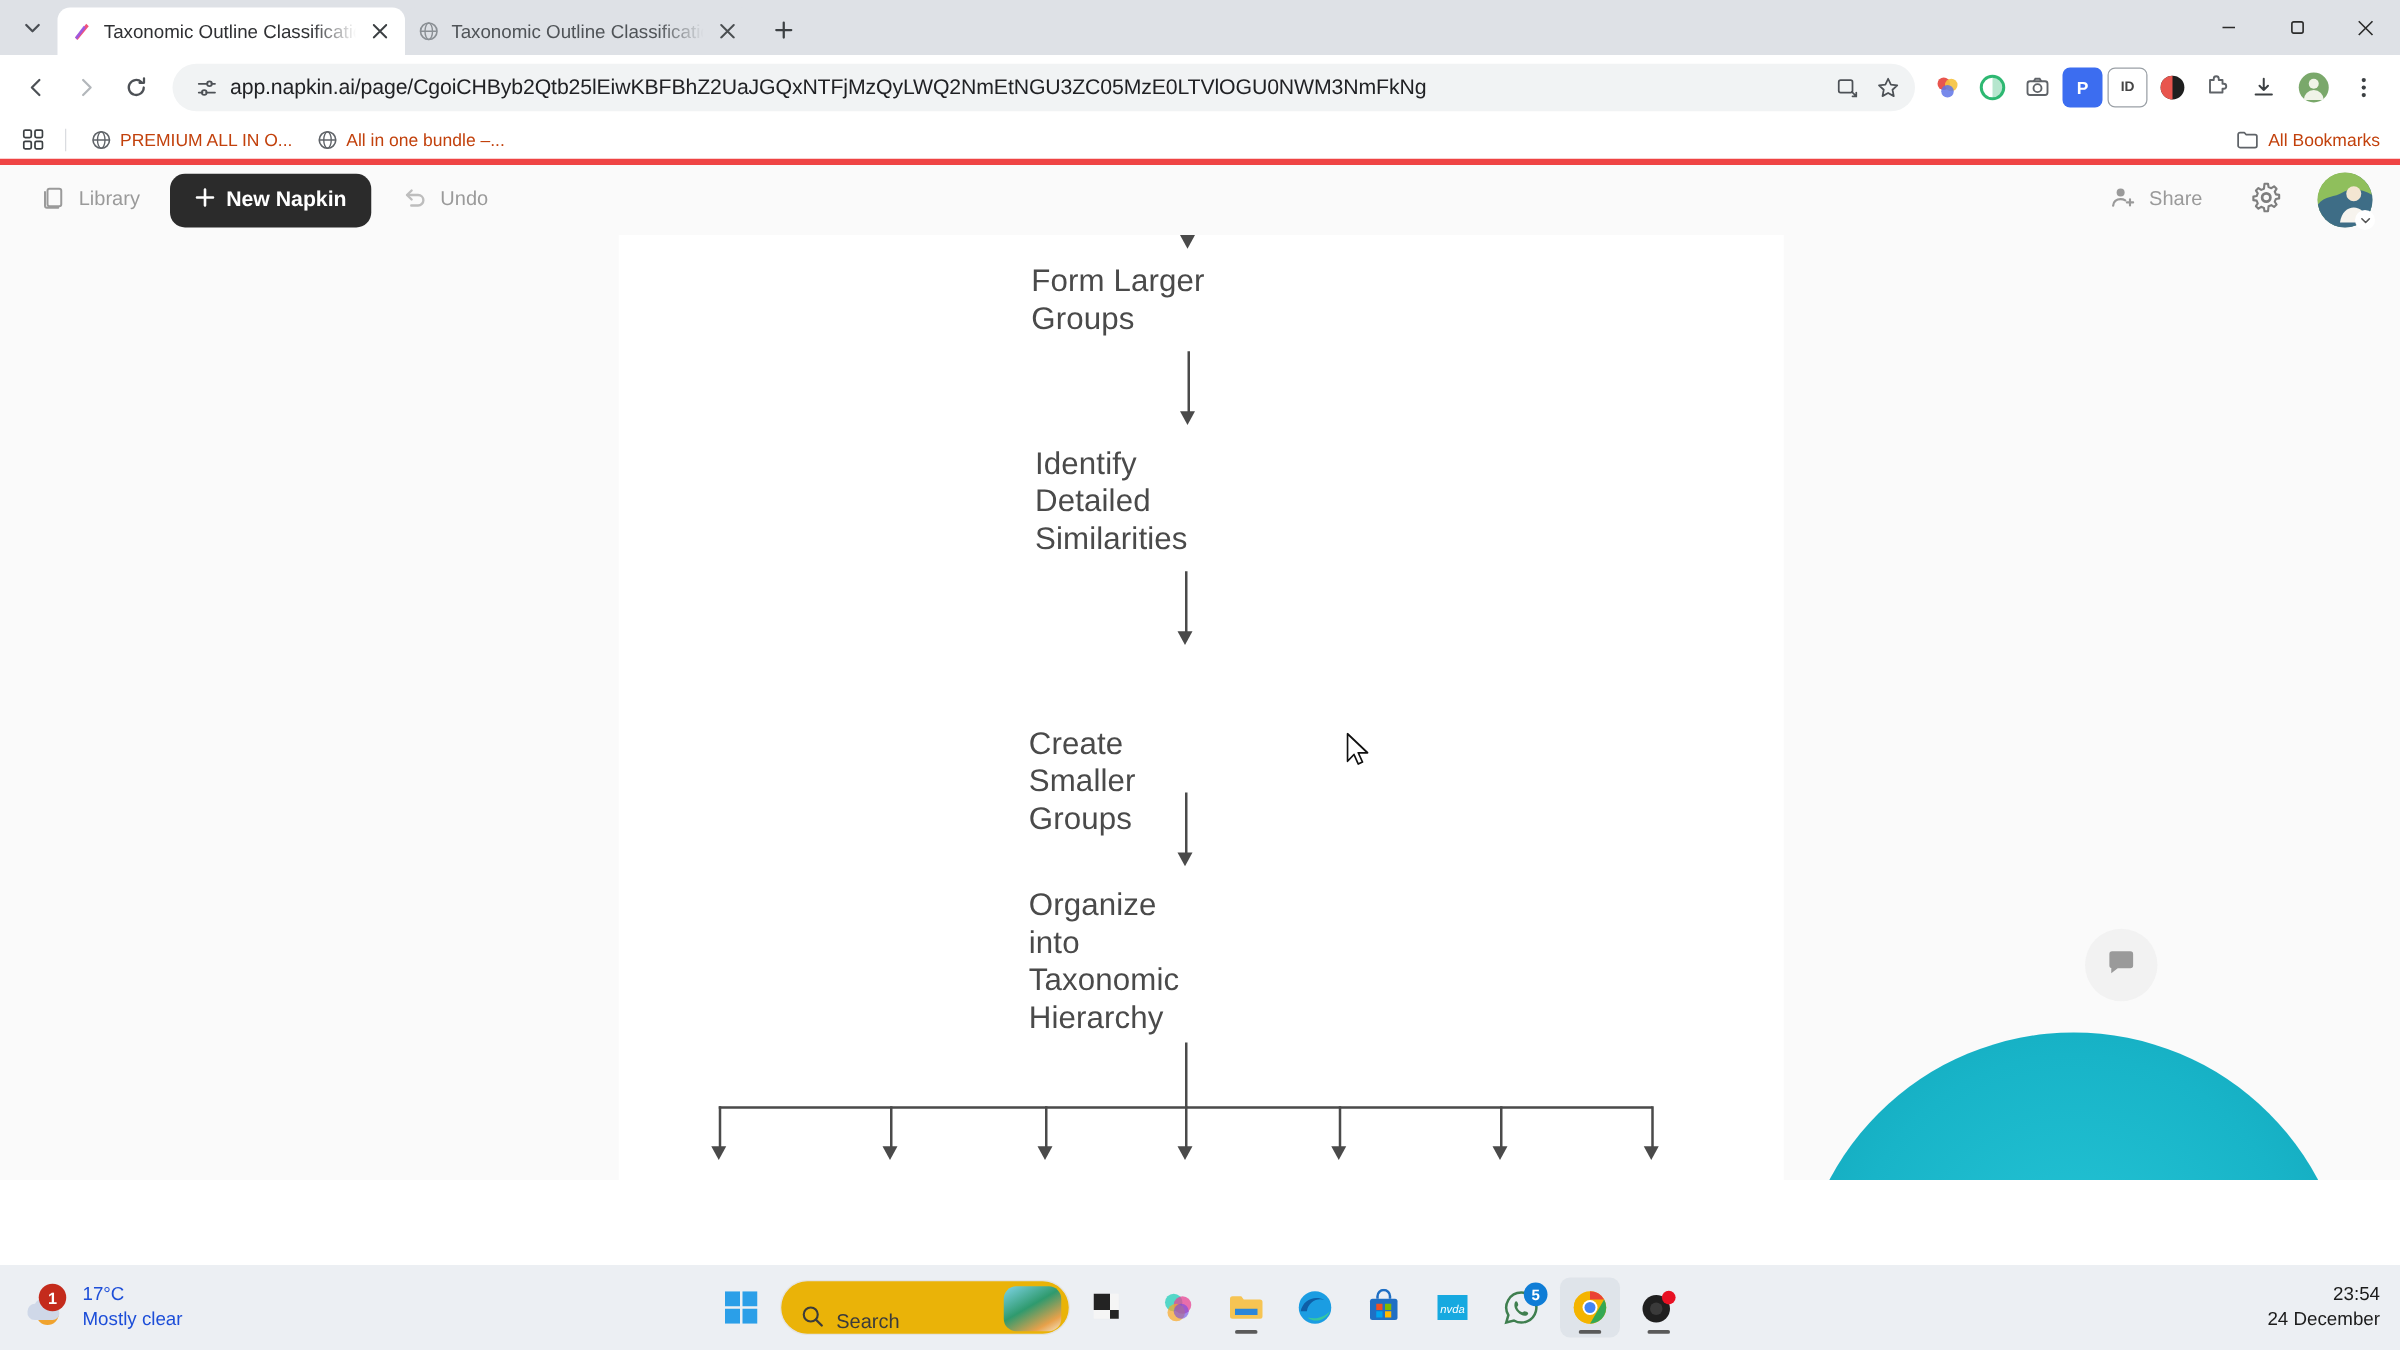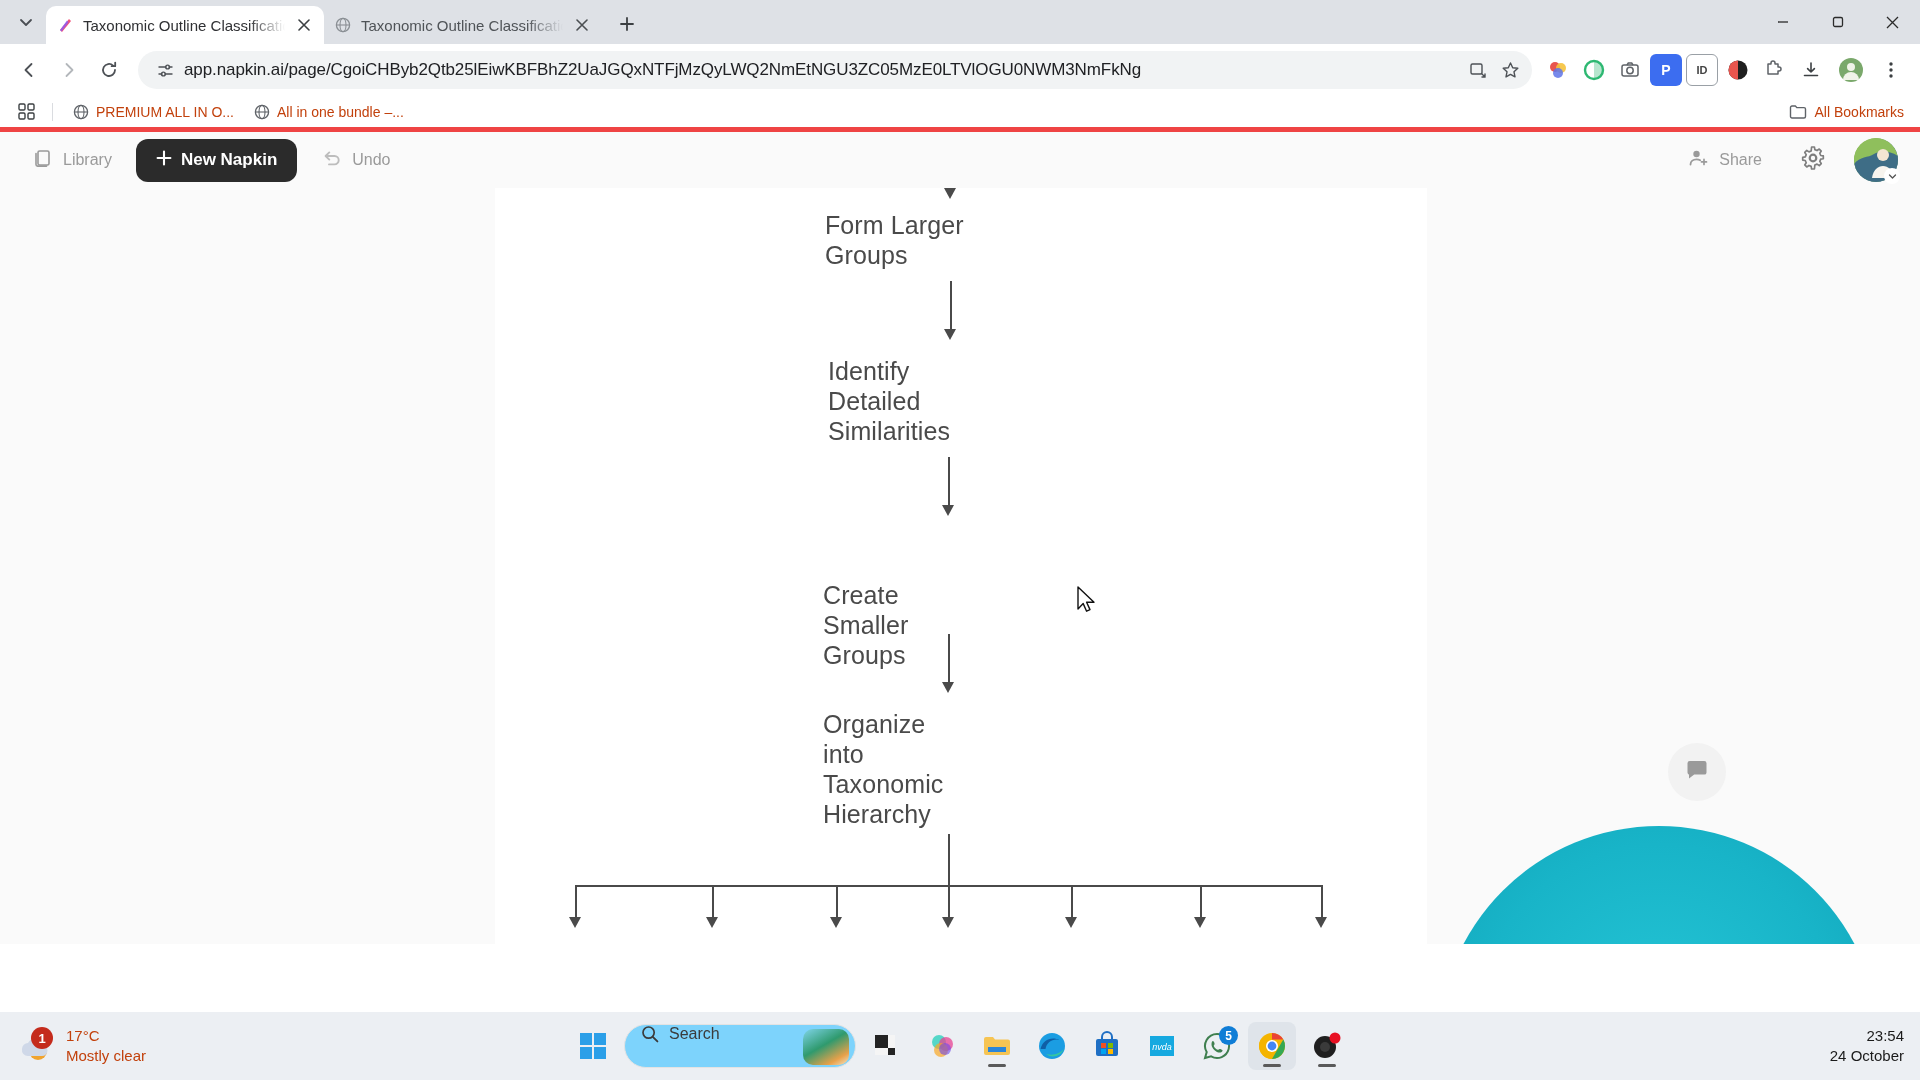--- a/index.html
+++ b/index.html
@@ -152,26 +152,26 @@
   }
   .weather {
     display:flex; align-items:center; gap:10px; padding-left: 18px; width: 300px;
   }
   .weather-icon { position:relative; width:38px; height:34px; }
   .weather-badge {
     position:absolute; left: 13px; top: -2px; width:22px; height:22px; border-radius:50%;
     background:#c42b1c; color:#fff; font-size:13px; font-weight:700;
     display:flex; align-items:center; justify-content:center;
   }
-  .weather-text { font-size:15px; color:#c2410c; line-height:20px; }
+  .weather-text { font-size:15px; color:#1d4ed8; line-height:20px; }
   .tb-center { position:absolute; left:50%; transform:translateX(-50%); display:flex; align-items:center; gap:7px; }
   .start-btn { width:48px; height:48px; display:flex; align-items:center; justify-content:center; }
   .search-pill {
-    width: 232px; height: 44px; background:#7dd3fc; border-radius:22px;
-    display:flex; align-items:flex-start; gap:10px; padding-left: 16px;
+    width: 232px; height: 44px; background:#eab308; border-radius:22px;
+    display:flex; align-items:flex-end; gap:10px; padding-left: 16px;
     border:1px solid #e3e3e3; position:relative; overflow:hidden;
   }
   .search-pill-text { font-size:16px; color:#3b3b3b; }
   .search-pill-img {
     position:absolute; right:6px; top:4px; width:46px; height:36px; border-radius:10px;
     background: linear-gradient(150deg,#7fd4e8 0%, #2f9a6e 45%, #e8a14a 80%, #f3e6c9 100%);
   }
   .tb-app { width:48px; height:48px; display:flex; align-items:center; justify-content:center; position:relative; border-radius:8px;}
   .tb-app.active { background:#dfe4ea; }
   .tb-underline {
@@ -662,16 +662,16 @@
           <circle cx="13" cy="16" r="5" fill="#3a3a3a"></circle>
           <circle cx="23" cy="7" r="5.5" fill="#e81123"></circle>
         </svg>
       <span class="tb-underline"></span>
     </div>
   </div>
 
   <div class="tb-right">
     <div class="clock">
       <div>23:54</div>
-      <div>24 October</div>
+      <div>24 December</div>
     </div>
   </div>
 </div>
 
 </body></html>

